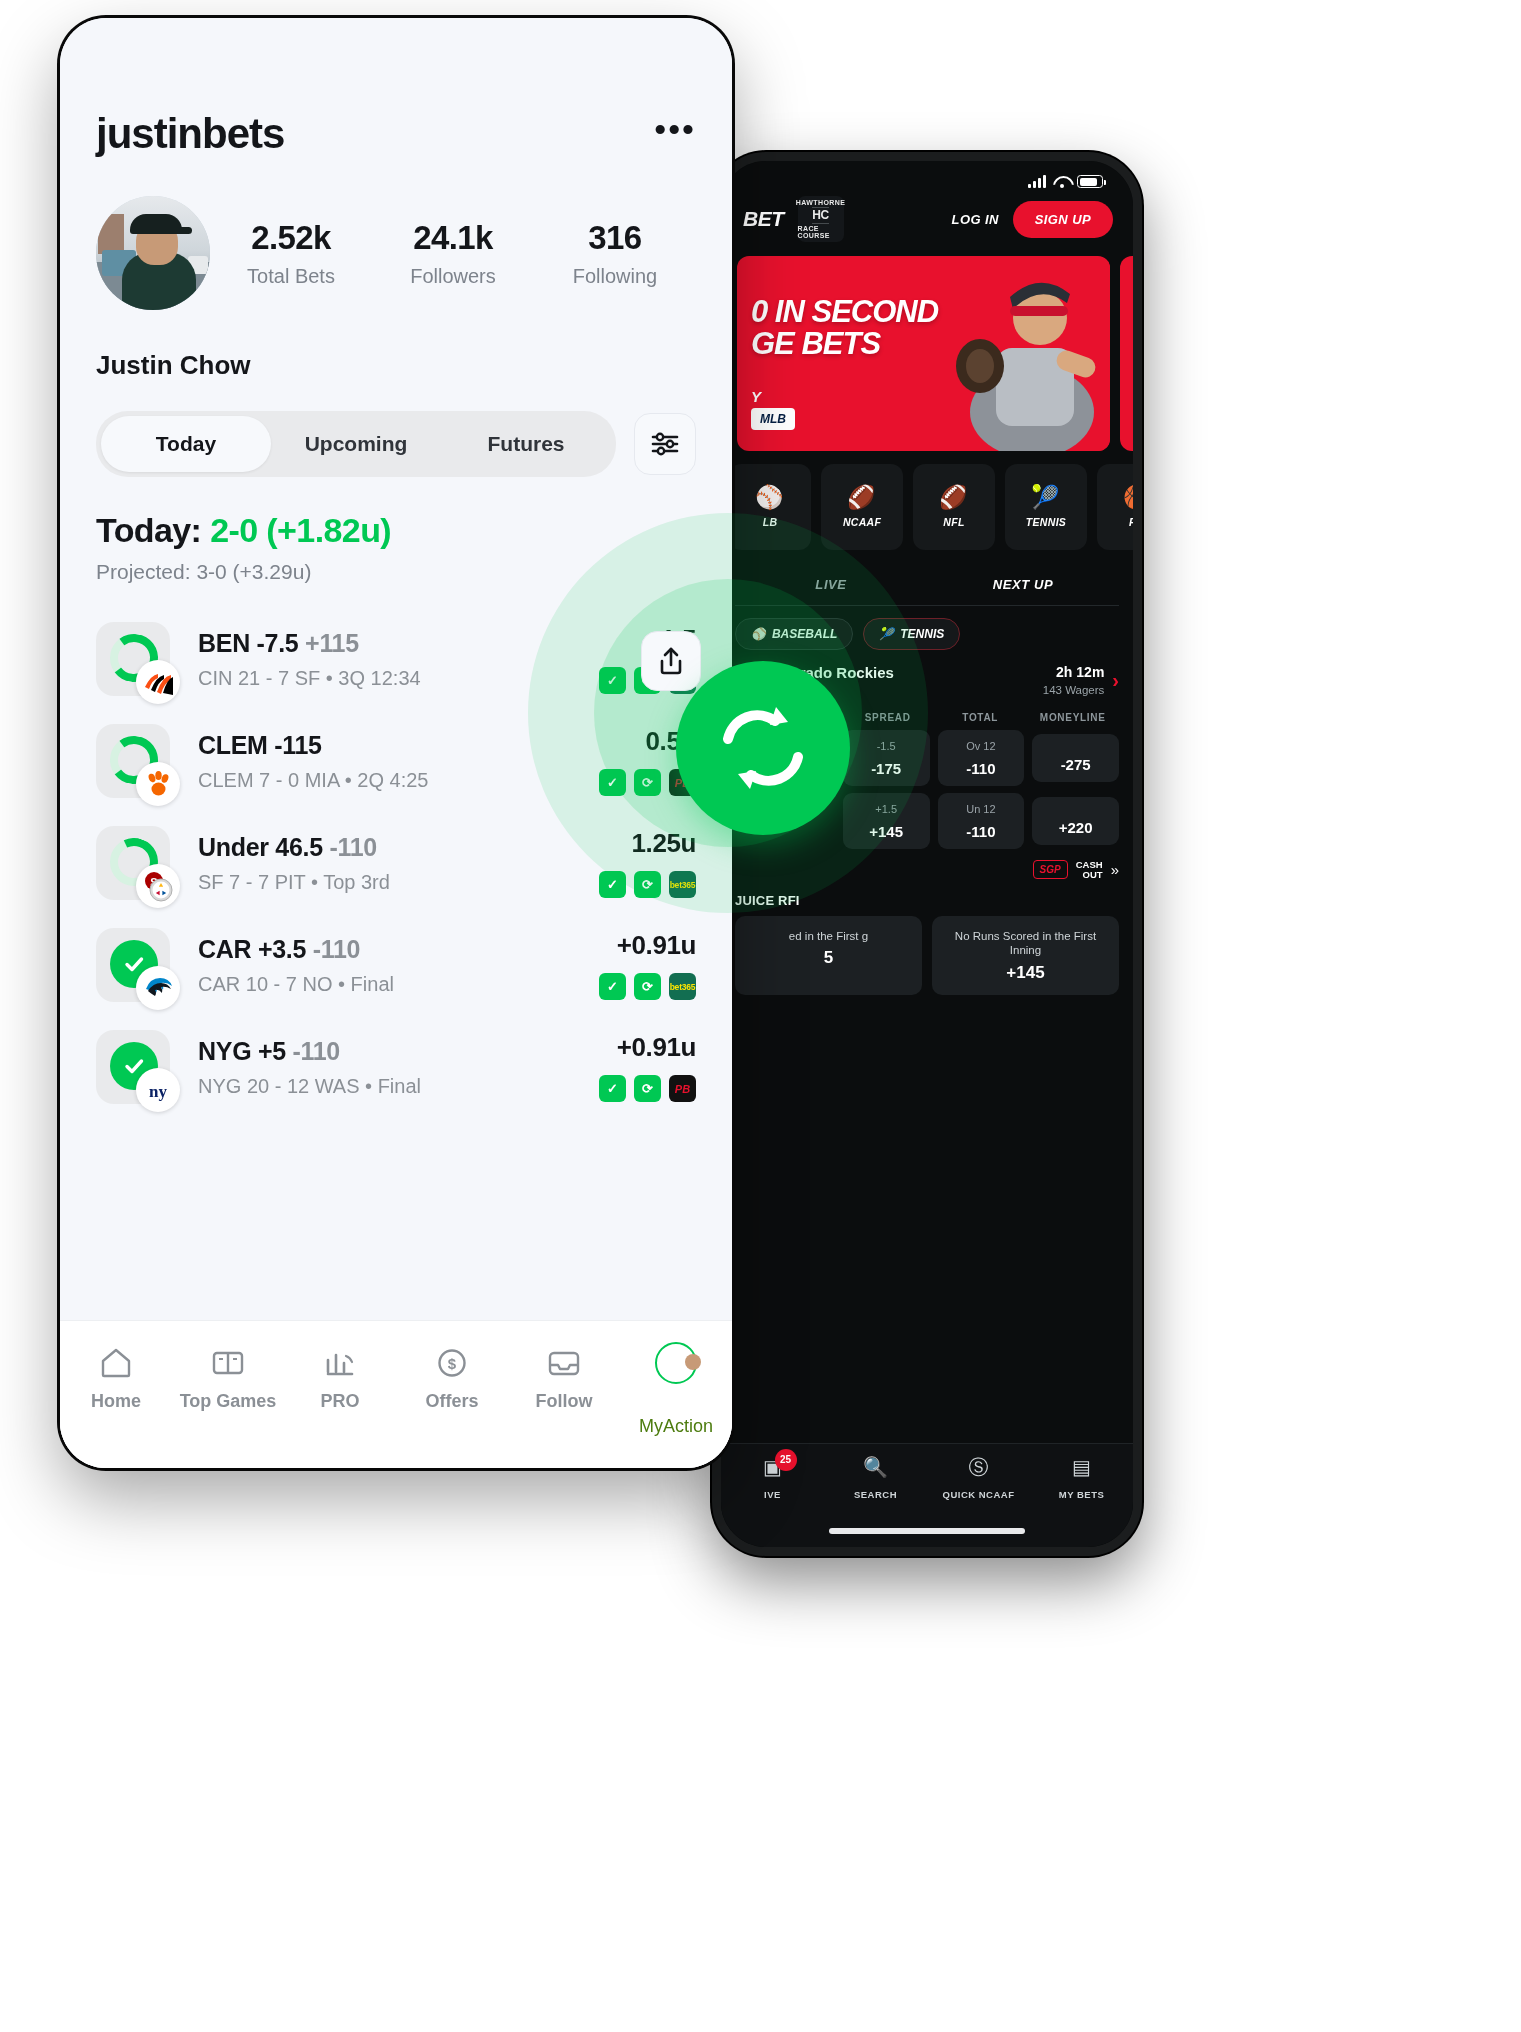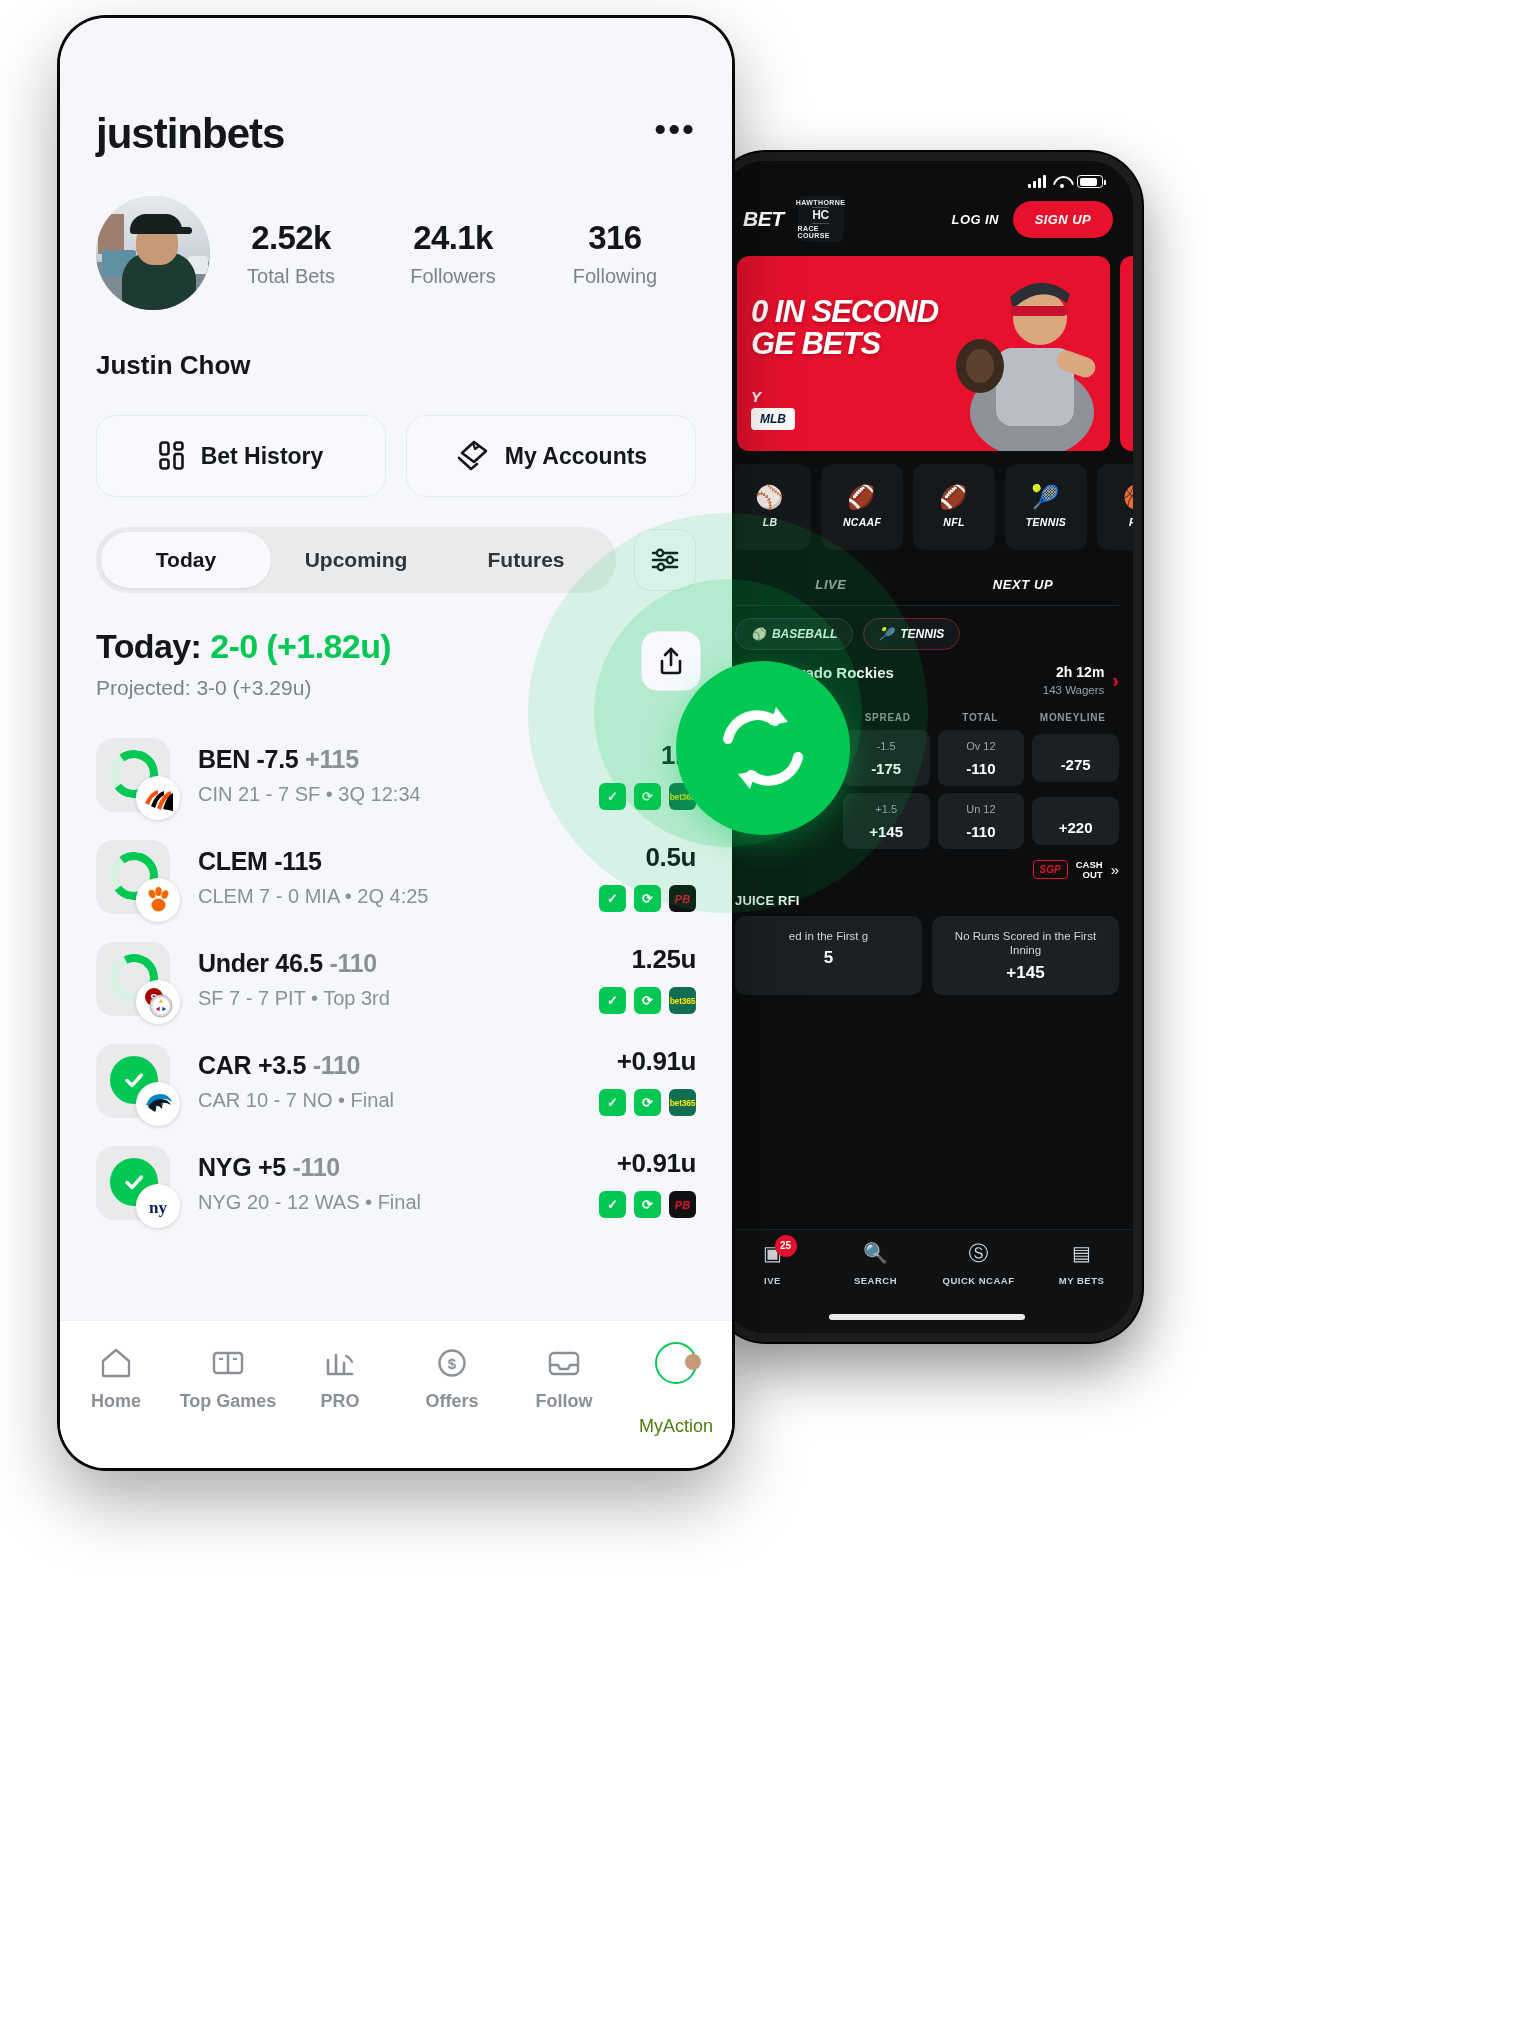--- a/index.html
+++ b/index.html
@@ -1,21 +1,21 @@
 <!DOCTYPE html>
 <html><head>
 <meta charset="utf-8">
 <style>
   * { box-sizing: border-box; margin: 0; padding: 0; }
   html, body { width: 1521px; height: 2032px; background: #ffffff; font-family: "Liberation Sans", sans-serif; }
   #stage { position: relative; width: 1521px; height: 2032px; overflow: hidden; background:#fff; }
 
   
   #backPhone {
-    position: absolute; left: 712px; top: 152px; width: 430px; height: 1190px;
+    position: absolute; left: 712px; top: 152px; width: 430px; height: 1404px;
     background: #0b0d0e; border-radius: 54px;
     border: 9px solid #1b1d1e;
     box-shadow: 0 26px 60px rgba(0,0,0,.45), 0 0 0 2px #000;
     overflow: hidden;
   }
   #backPhone .inner { position:absolute; inset:0; background:#0b0d0e; overflow:hidden; }
   .bp-status { display:flex; justify-content:flex-end; align-items:center; gap:7px; padding: 14px 30px 6px 0; }
   .sig { display:flex; align-items:flex-end; gap:2px; height:13px; }
   .sig i { display:block; width:3px; background:#fff; border-radius:1px; }
   .sig i:nth-child(1){height:4px} .sig i:nth-child(2){height:7px} .sig i:nth-child(3){height:10px} .sig i:nth-child(4){height:13px; background:#fff;}
@@ -412,39 +412,20 @@
           <div class="sl">Followers</div>
         </div>
         <div class="stat">
           <div class="sv">316</div>
           <div class="sl">Following</div>
         </div>
       </div>
 
       <div class="fp-realname">Justin Chow</div>
 
-      <div class="fp-actions">
-        <div class="act">
-          <svg width="26" height="30" viewBox="0 0 26 30" fill="none">
-            <rect x="1.5" y="1.5" width="8" height="12" rx="2.5" stroke="#14161a" stroke-width="2.6"></rect>
-            <rect x="1.5" y="18.5" width="8" height="9" rx="2.5" stroke="#14161a" stroke-width="2.6"></rect>
-            <rect x="15.5" y="1.5" width="8" height="7" rx="2.5" stroke="#14161a" stroke-width="2.6"></rect>
-            <rect x="15.5" y="13" width="8" height="14.5" rx="2.5" stroke="#14161a" stroke-width="2.6"></rect>
-          </svg>
-          <span class="alabel">Bet History</span>
-        </div>
-        <div class="act">
-          <svg width="34" height="32" viewBox="0 0 34 32" fill="none">
-            <path d="M7 13 L19 2 L31 11 L19 22 Z" stroke="#14161a" stroke-width="2.6" stroke-linejoin="round"></path>
-            <path d="M4 18 L16 29 L22 24" stroke="#14161a" stroke-width="2.6" stroke-linejoin="round" stroke-linecap="round"></path>
-            <path d="M18 3 L20 9 L23.5 6.5" stroke="#14161a" stroke-width="2.2" stroke-linejoin="round"></path>
-          </svg>
-          <span class="alabel">My Accounts</span>
-        </div>
-      </div>
 
       <div class="fp-tabs-row">
         <div class="seg">
           <div class="sitem on">Today</div>
           <div class="sitem">Upcoming</div>
           <div class="sitem">Futures</div>
         </div>
         <div class="filter-btn">
           <svg width="30" height="26" viewBox="0 0 30 26" fill="none">
             <line x1="3" y1="6" x2="27" y2="6" stroke="#14161a" stroke-width="2.6" stroke-linecap="round"></line>

